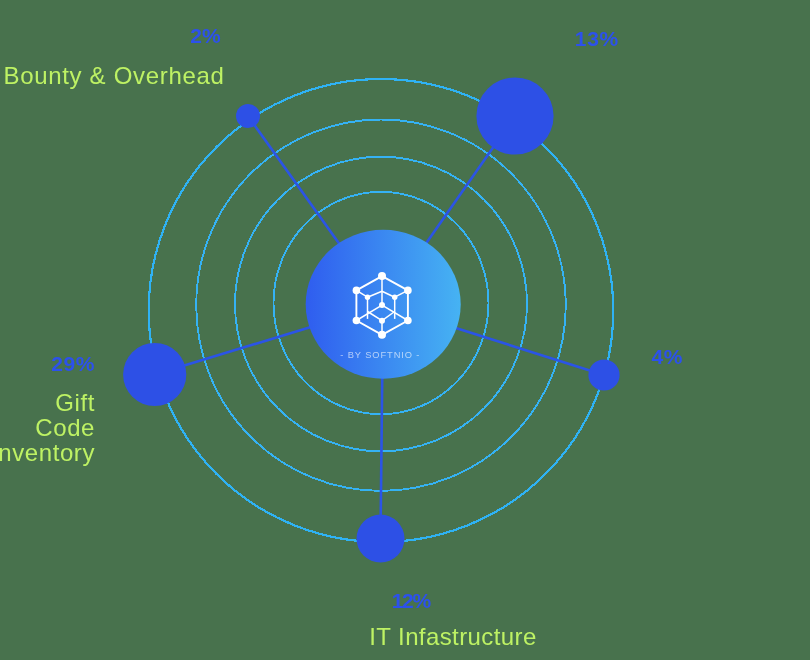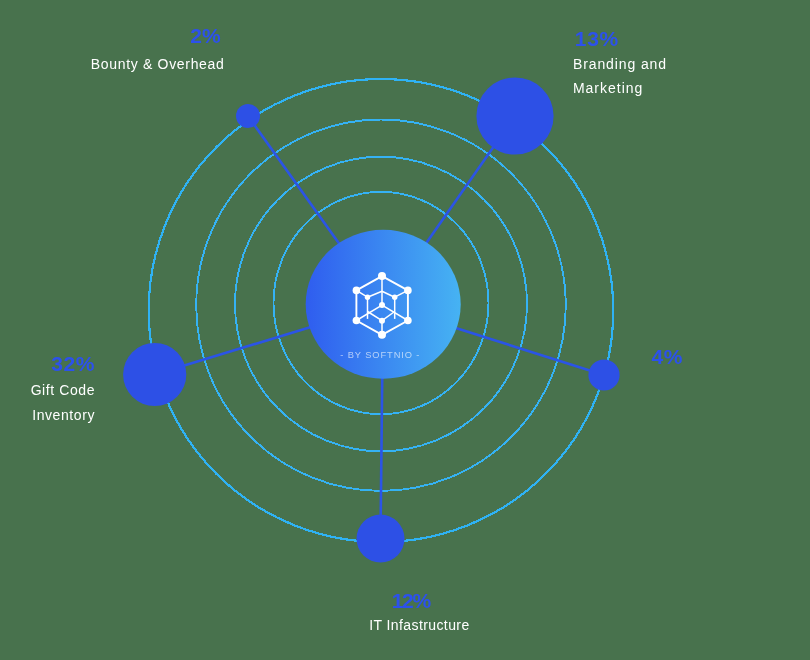--- a/index.html
+++ b/index.html
@@ -1,20 +1,20 @@
 <!DOCTYPE html>
 <html><head>
 <meta charset="utf-8">
 <style>
   html,body{margin:0;padding:0;}
   body{width:810px;height:660px;background:#48724d;overflow:hidden;
        font-family:"Liberation Sans", sans-serif;}
   .stage{position:absolute;left:0;top:0;width:810px;height:660px;}
   .pct{position:absolute;font-weight:bold;font-size:21px;line-height:21px;color:#2c51ec;}
-  .lbl{position:absolute;font-size:14px;line-height:24.8px;color:#ffffff;}
+  .lbl{position:absolute;font-size:24px;line-height:24.8px;color:#bef264;margin-top:12px;}
 </style>
 </head>
 <body>
 <div class="stage">
 <svg width="810" height="660" viewBox="0 0 810 660" xmlns="http://www.w3.org/2000/svg">
   <defs>
     <linearGradient id="cg" x1="0" y1="0" x2="1" y2="0">
       <stop offset="0" stop-color="#2f5def"></stop>
       <stop offset="1" stop-color="#46b3f3"></stop>
     </linearGradient>
@@ -76,24 +76,23 @@
   </g>
   <text x="380.3" y="358" font-size="9.3" letter-spacing="0.9" text-anchor="middle" fill="rgba(255,255,255,0.62)" font-family="Liberation Sans, sans-serif">- BY SOFTNIO -</text>
 </svg>
 
 
 <div class="pct" style="right:589.3px;top:24.8px;text-align:right;">2%</div>
 <div class="lbl" style="right:585.5px;top:51.9px;text-align:right;letter-spacing:0.68px;">Bounty &amp; Overhead</div>
 
 
 <div class="pct" style="left:574.8px;top:28.2px;letter-spacing:0.65px;">13%</div>
-<div class="lbl" style="left:572.9px;top:53.3px;line-height:23.4px;letter-spacing:0.9px;">Branding and<br><span style="letter-spacing:1.0px;">Marketing</span></div>
 
 
-<div class="pct" style="right:715px;top:353.4px;text-align:right;letter-spacing:0.6px;">32%</div>
+<div class="pct" style="right:715px;top:353.4px;text-align:right;letter-spacing:0.6px;">29%</div>
 <div class="lbl" style="right:715px;top:377.9px;text-align:right;line-height:25.2px;letter-spacing:0.58px;">Gift Code<br>Inventory</div>
 
 
 <div class="pct" style="left:651.6px;top:345.8px;letter-spacing:0.45px;">4%</div>
 
 
 <div class="pct" style="left:369.8px;top:589.8px;margin-left:22px;"><span style="letter-spacing:-1.5px;">1</span><span style="letter-spacing:-1.2px;">2</span>%</div>
 <div class="lbl" style="left:369.3px;top:612.7px;letter-spacing:0.4px;">IT Infastructure</div>
 </div>
 

